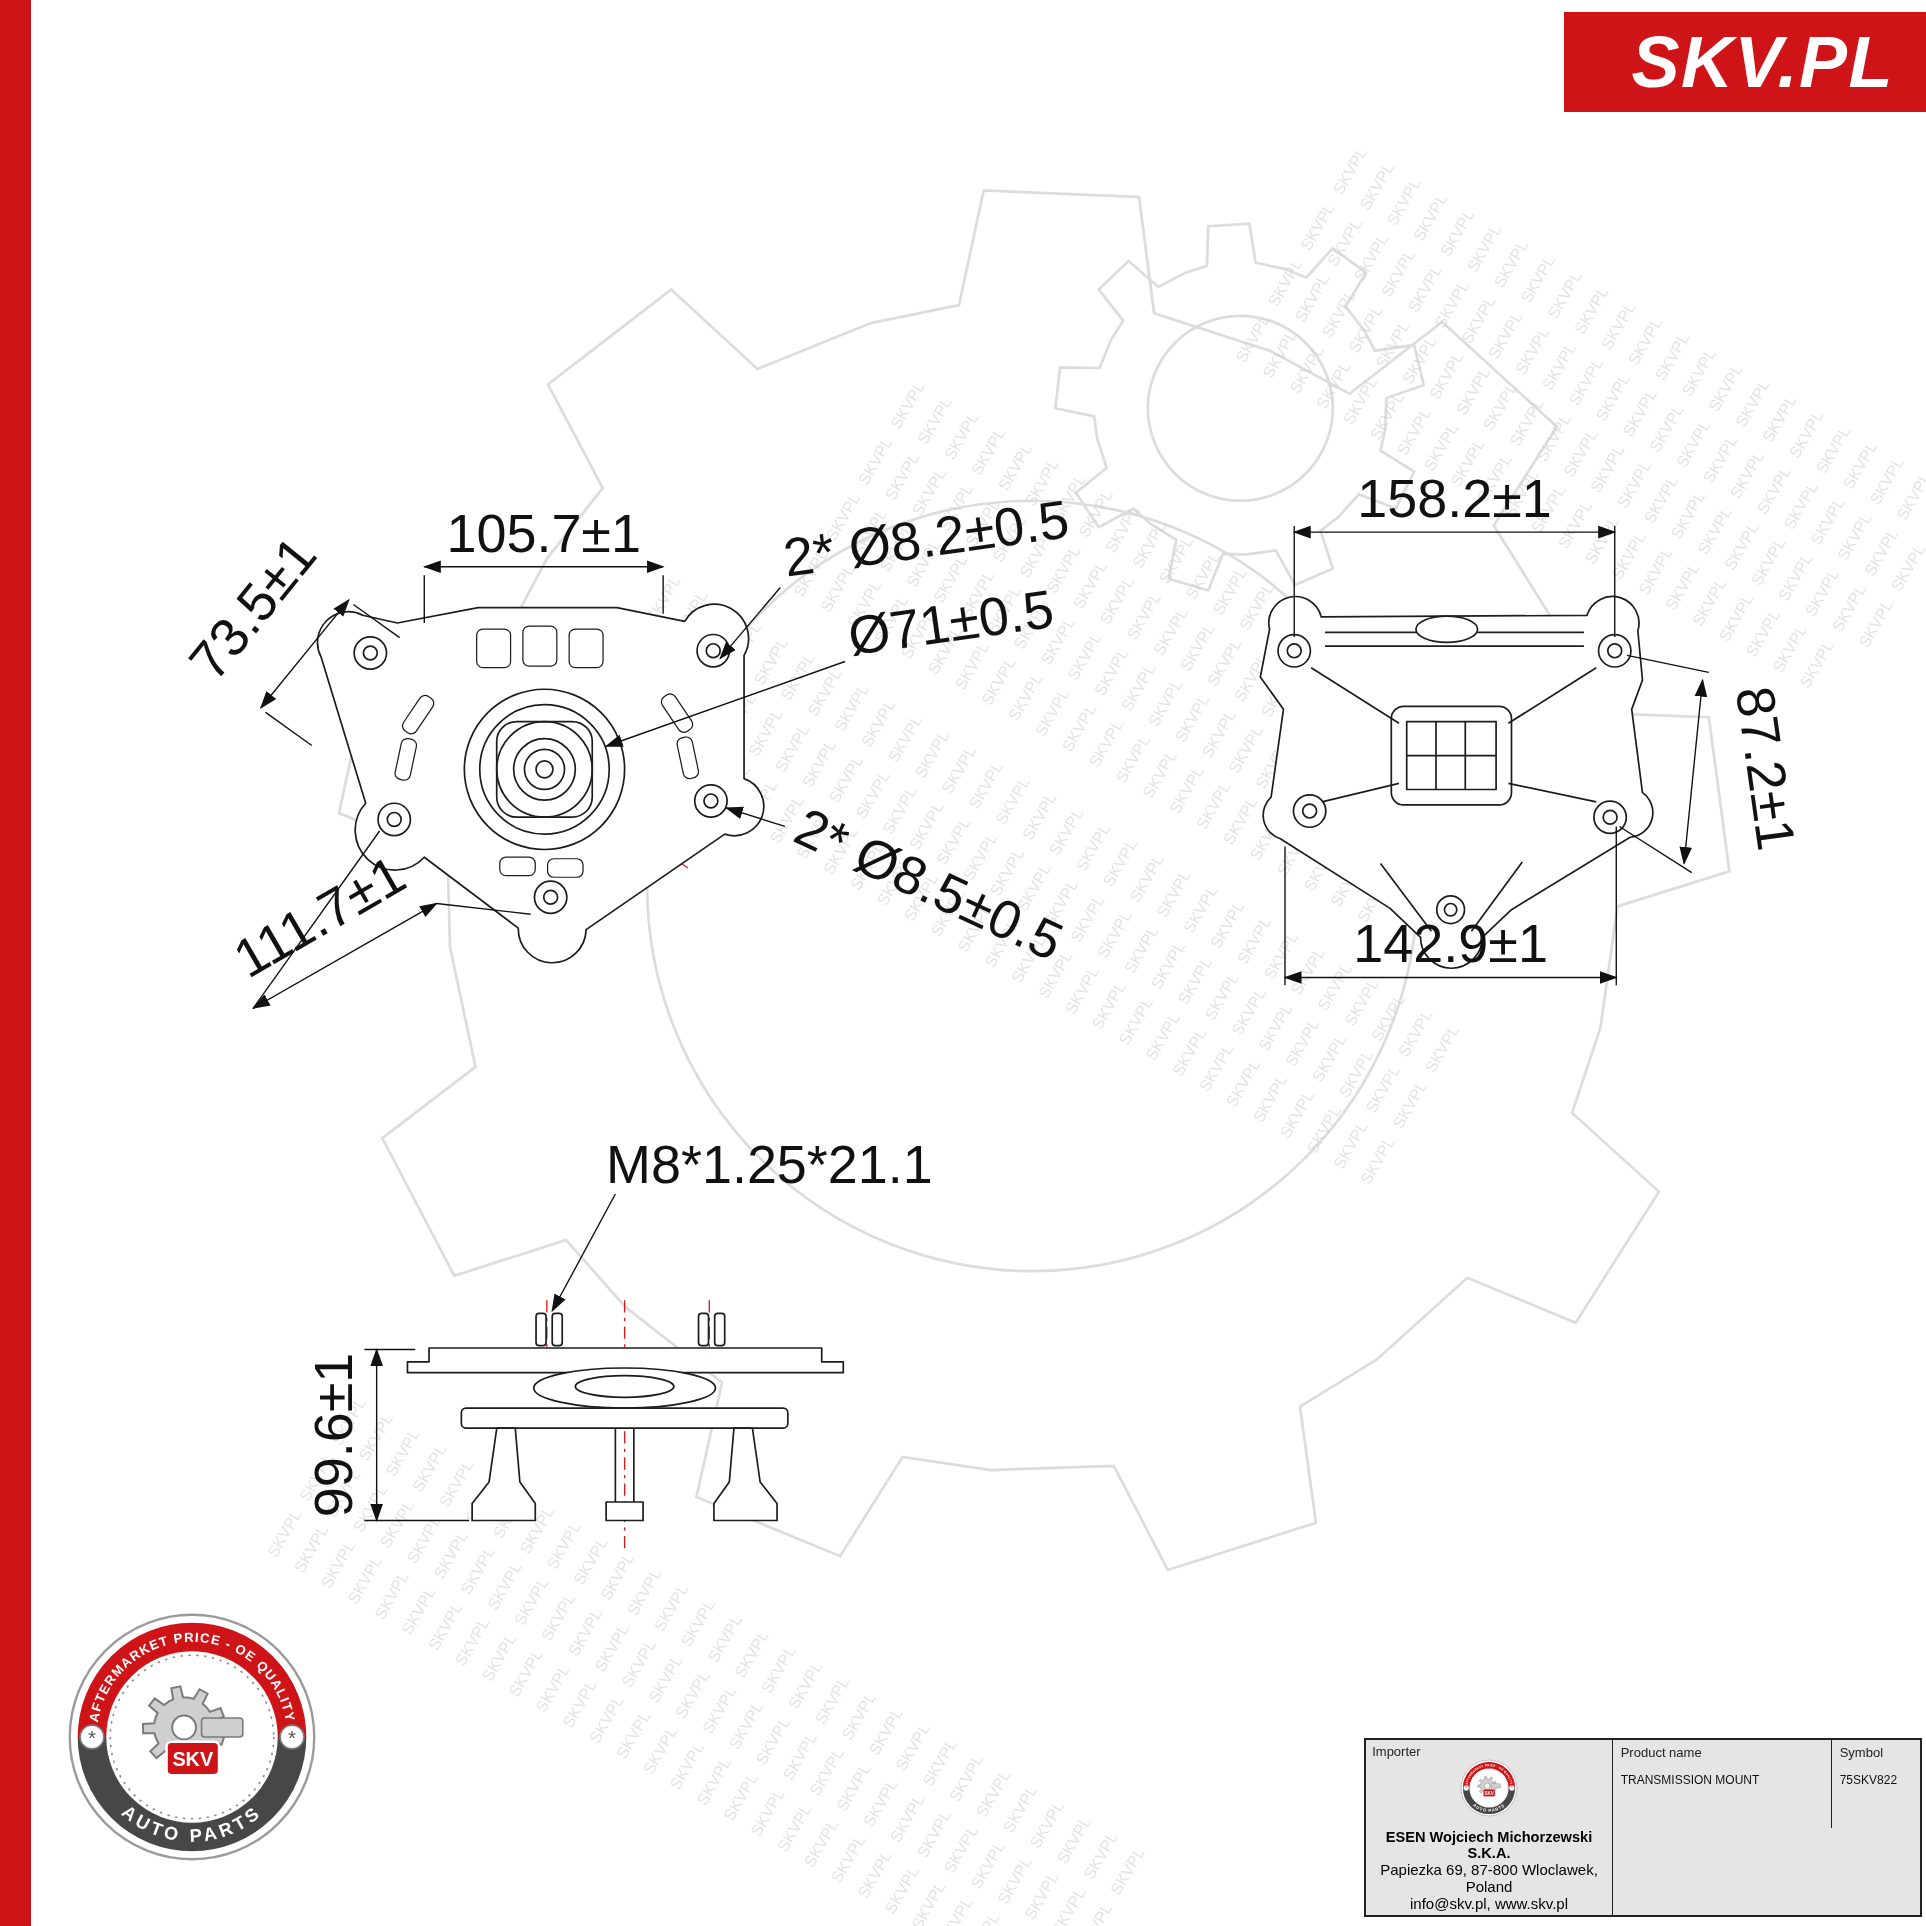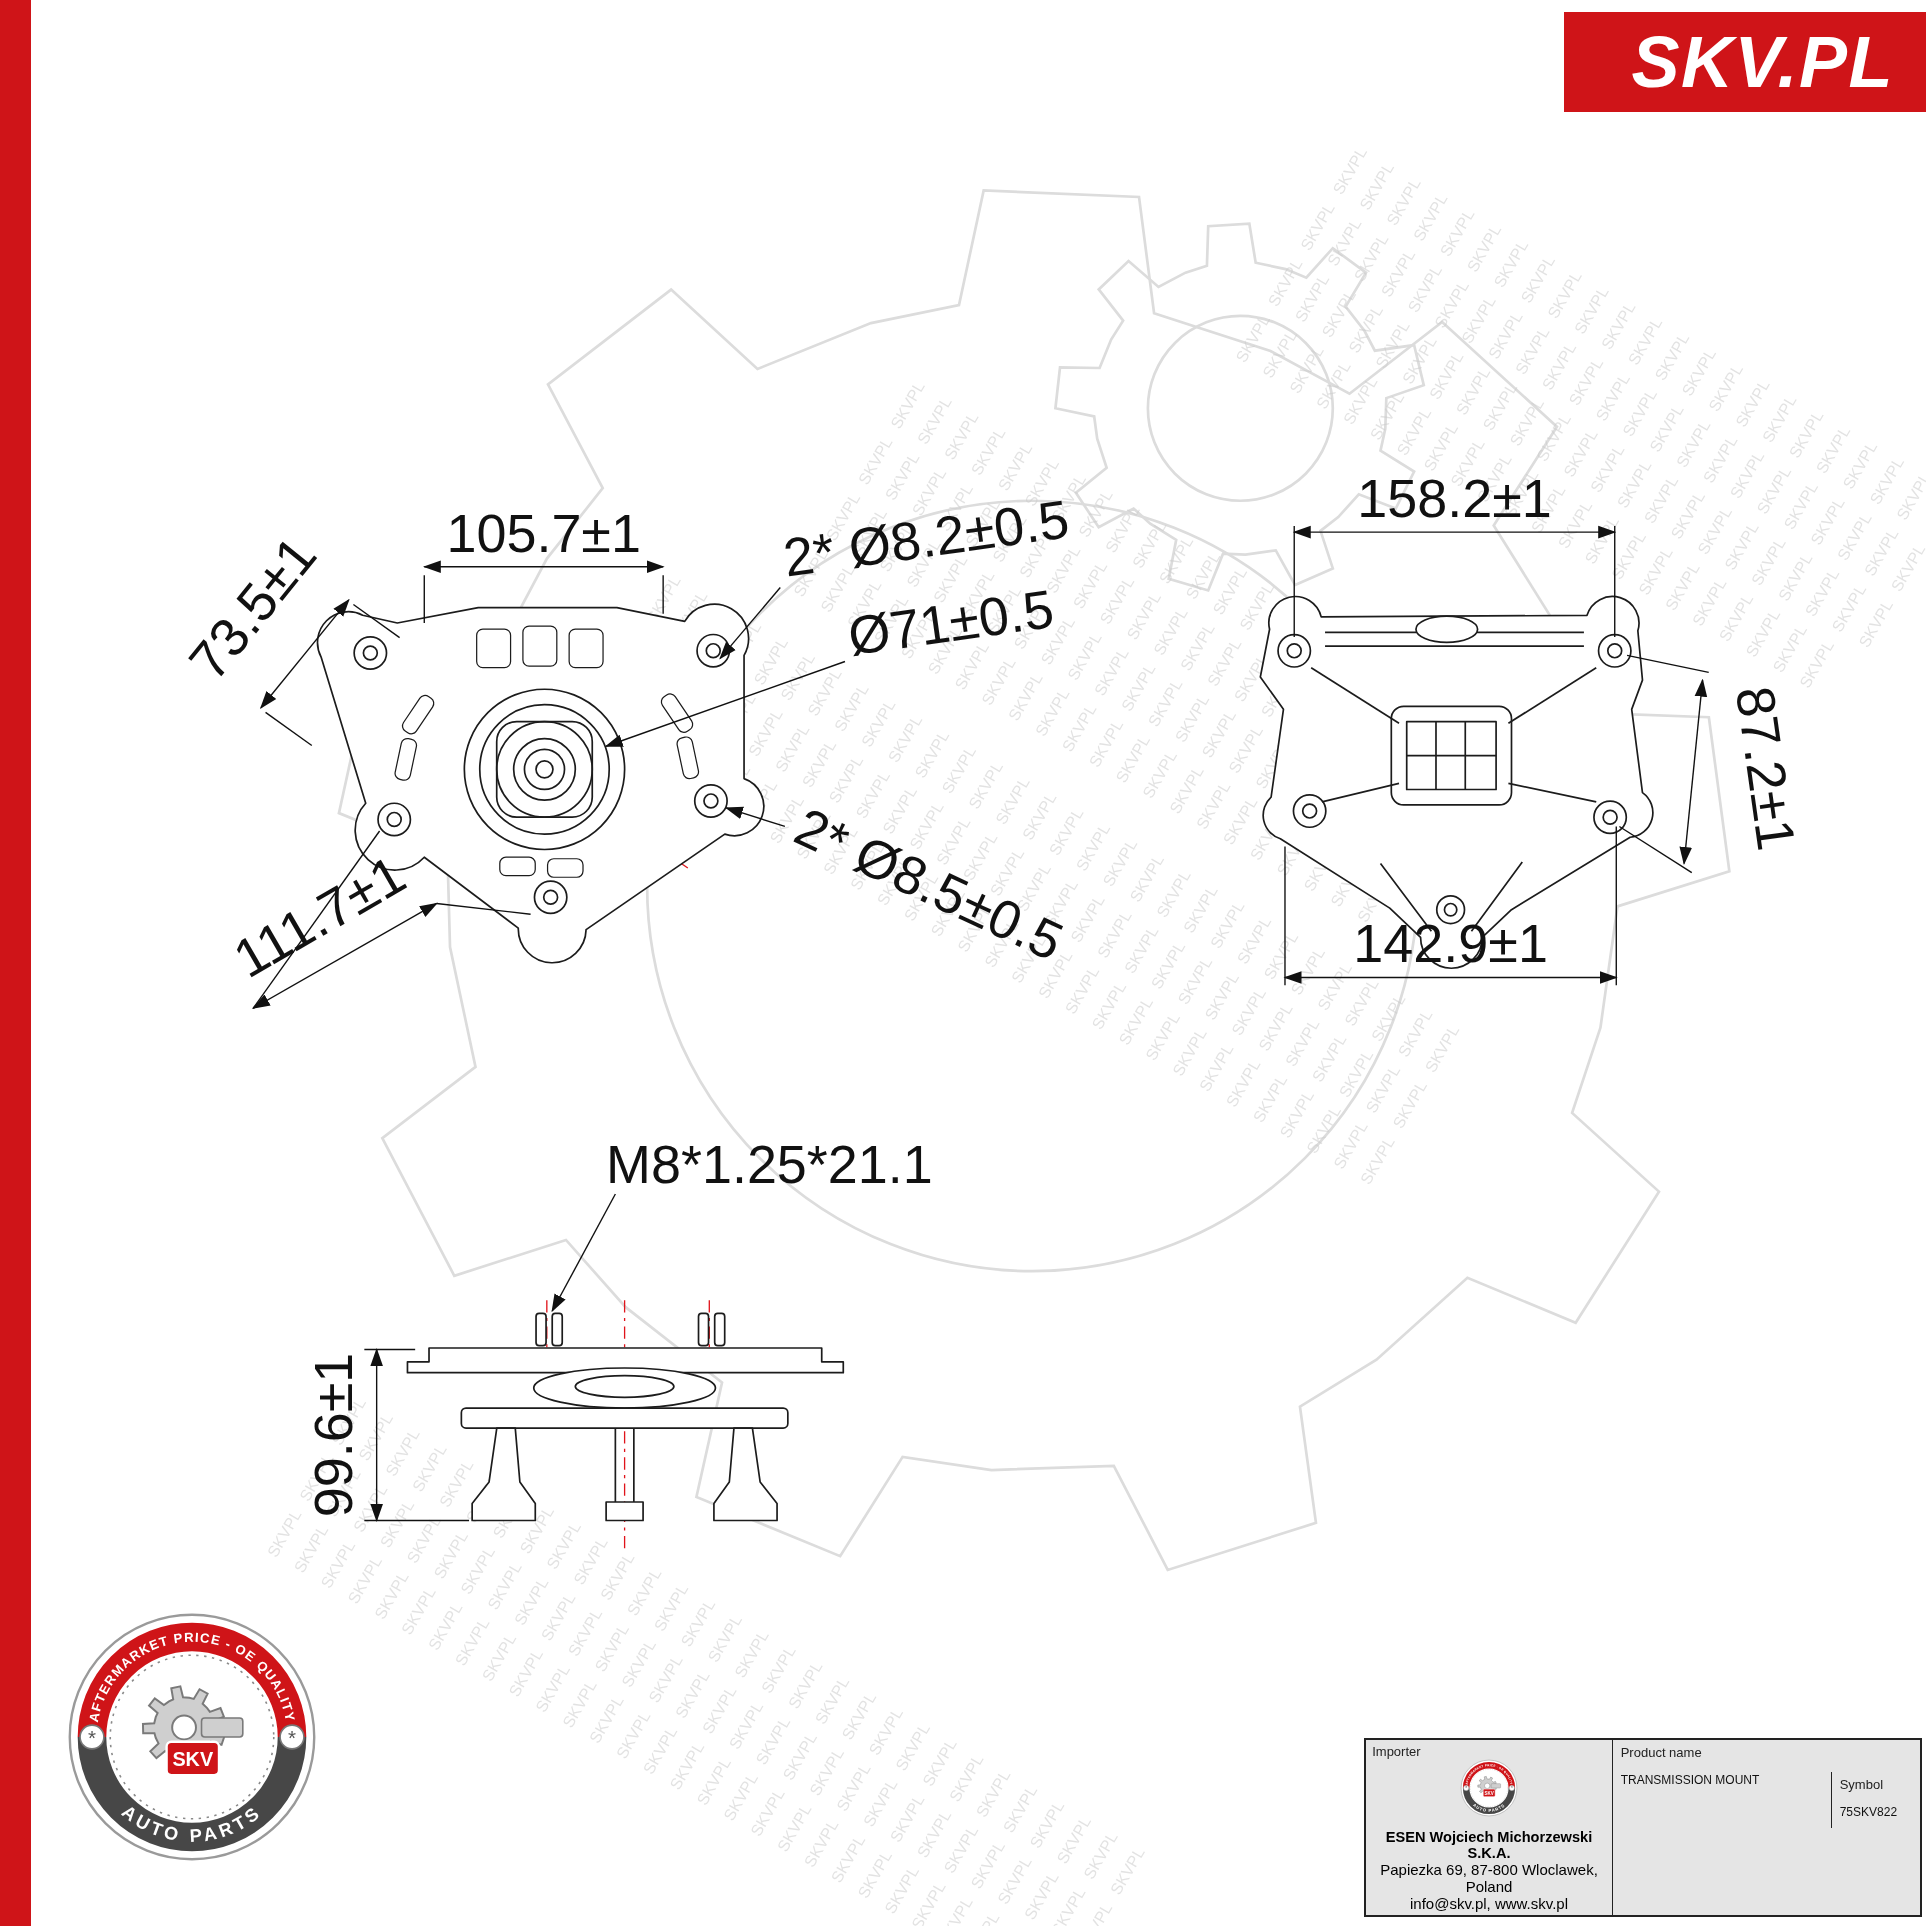--- a/index.html
+++ b/index.html
@@ -35,21 +35,21 @@
             display:flex; flex-direction:column; align-items:center; }
   .tb-label { font-size:13px; color:#222222; align-self:flex-start; line-height:1.1; }
   .imp-name { font-size:14.6px; font-weight:bold; text-align:center; margin-top:12px; }
   .imp-addr, .imp-mail { font-size:15px; text-align:center; }
   .tb-right { flex:1; display:flex; flex-direction:column; }
   .tb-row { display:flex; }
   .tb-row1 { height:88px; }
   .tb-row2 { flex:1; border-top:1.5px solid #222222; }
   .tb-cell { padding:6.2px 7.7px; }
   .tb-cell + .tb-cell { border-left:1.5px solid #222222; }
-  .cell-product { width:218px; } .cell-symbol { flex:1;margin-top:32px; }
+  .cell-product { width:218px; } .cell-symbol { flex:1; }
   .cell-oe { width:180px; } .cell-diag { width:60px; } .cell-date { flex:1; }
   .tb-value { margin-top:12.3px; font-size:12px; color:#111111; white-space:nowrap; }
 </style>
 </head>
 <body>
 
 <div class="canvas">
 
   <svg width="0" height="0" style="position:absolute" aria-hidden="true">
     <defs>

